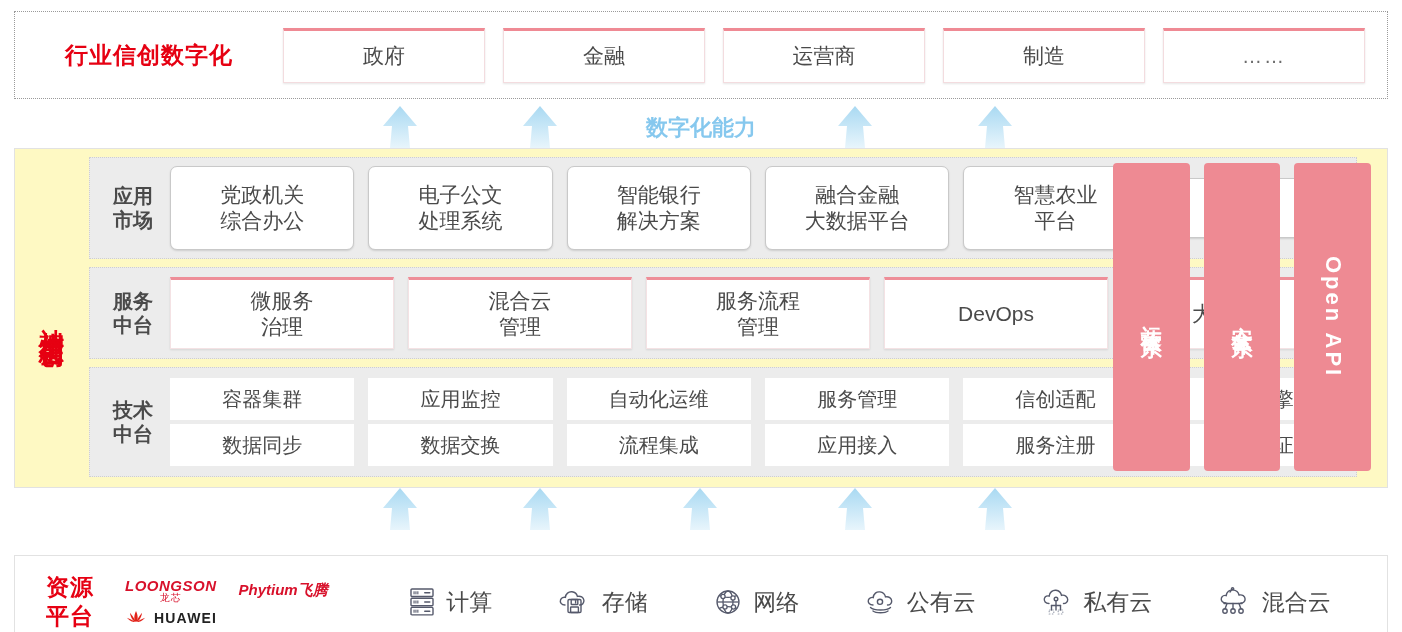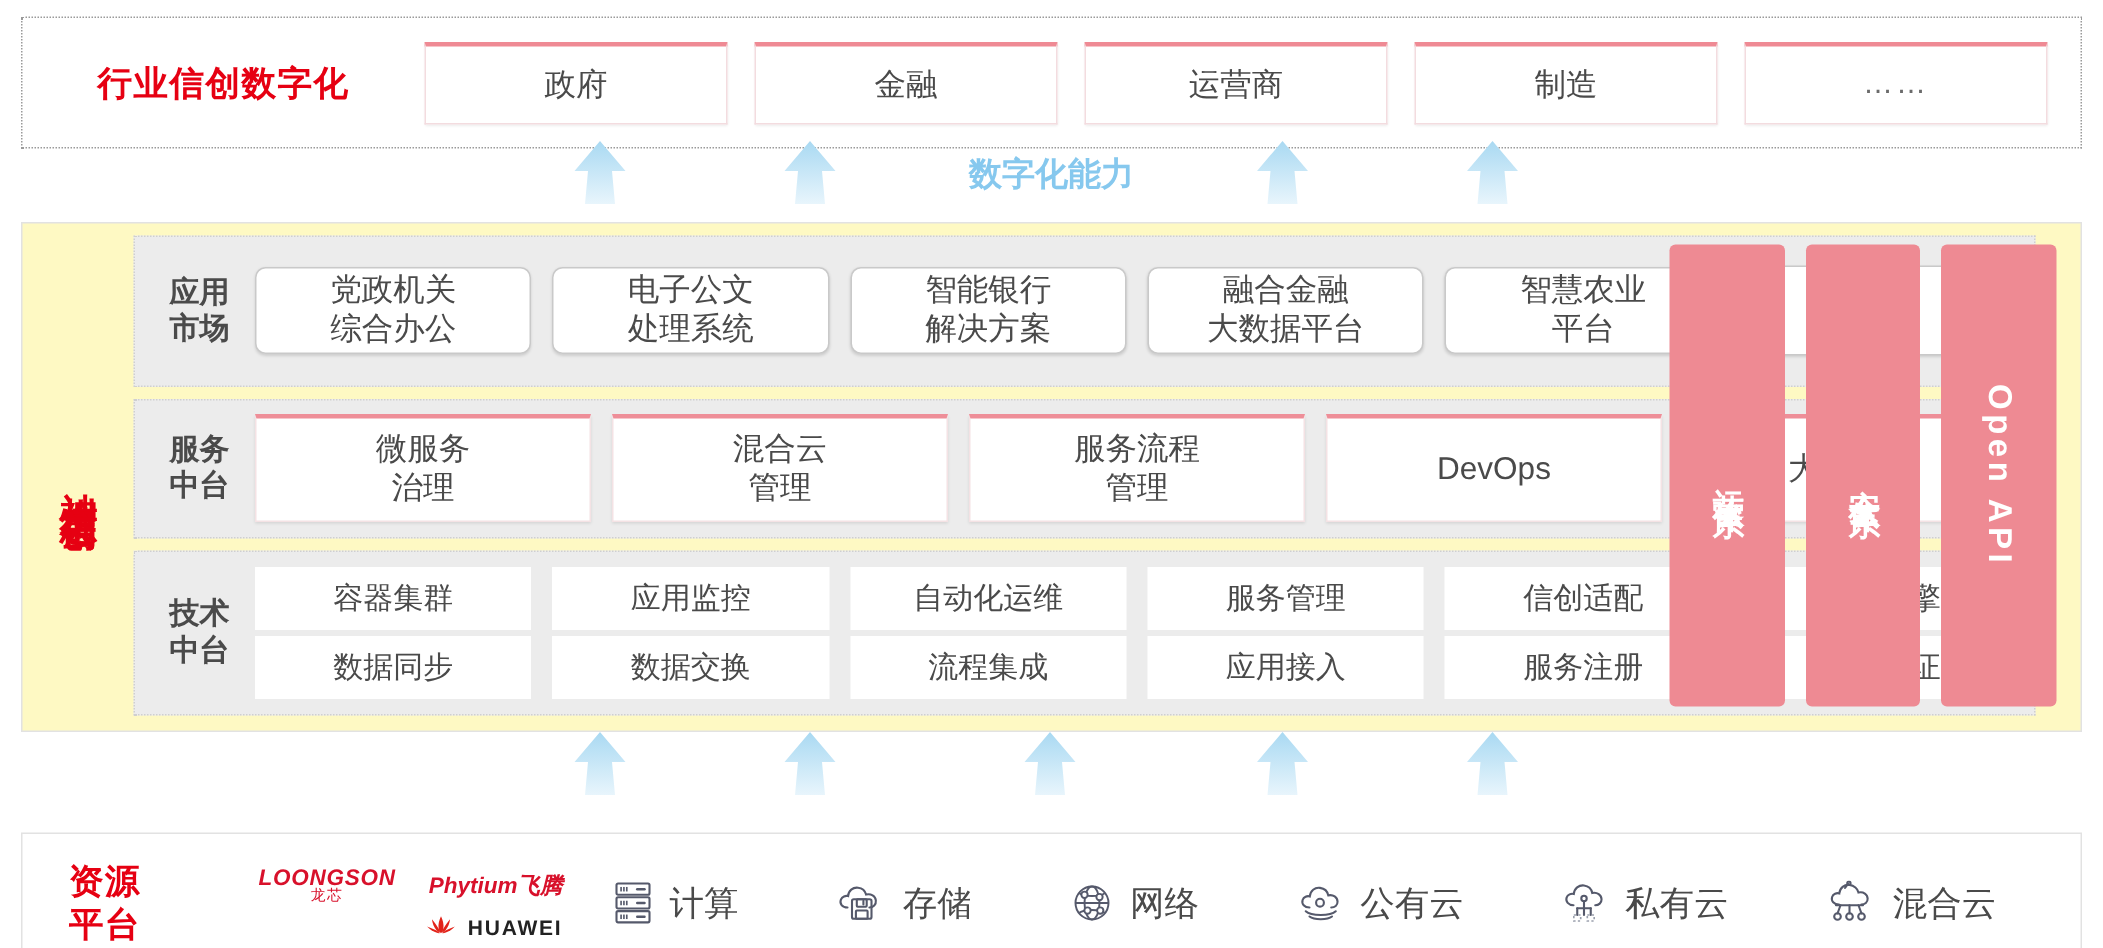--- a/index.html
+++ b/index.html
@@ -28,21 +28,21 @@
     flex: 1; height: 55px; background: #ffffff;
     border: 1px solid #f3dcdf; border-top: 3px solid #ef8a94;
     box-shadow: 0 1px 2px rgba(0,0,0,.10);
     display: flex; align-items: center; justify-content: center;
     font-size: 21px; color: #4a4a4a;
   }
   .ind-card.dots { font-size: 20px; letter-spacing: 2px; color:#6b6b6b; }
 
   
   .gap-upper {
-    position: absolute; left: 0; top: 88px; width: 1334px; height: 48px;
+    position: absolute; left: 0; top: 100px; width: 1334px; height: 48px;
   }
   .cap-label {
     position: absolute; left: 0; top: 13px; width: 1402px; text-align: center;
     color: #86c8ee; font-size: 22px; font-weight: bold;
   }
   .arrow {
     position: absolute; bottom: 0; width: 46px; height: 44px;
   }
 
   
@@ -74,21 +74,21 @@
   .layer-row.tech { height: 114px; }
 
   .row-label {
     width: 74px; min-width: 74px; text-align: center;
     font-size: 20px; font-weight: bold; color: #4a4a4a; line-height: 1.22;
   }
   .row-cells { flex: 1; display: flex; gap: 14px; align-items: center; }
 
   
   .app-card {
-    flex: 1; height: 58px; background: #fff;
+    flex: 1; height: 84px; background: #fff;
     border: 1px solid #c9c9c9; border-radius: 7px;
     box-shadow: 0 1px 2px rgba(0,0,0,.13);
     display: flex; align-items: center; justify-content: center;
     text-align: center; font-size: 21px; color: #4a4a4a; line-height: 1.25;
   }
   .app-card.dots { height: 60px; font-size: 19px; letter-spacing: 2px; color:#6b6b6b; }
 
   
   .svc-card {
     flex: 1; height: 72px; background: #fff;
@@ -134,21 +134,21 @@
     background: #fff; border: 1px solid #e2e2e2;
     display: flex; align-items: center; margin-top: 27px;
   }
   .res-title {
     width: 110px; text-align: center; color: #e60012;
     font-weight: bold; font-size: 23px; line-height: 1.25;
     letter-spacing: 1px;
   }
   .logo-group {
     width: 250px; display: flex; flex-direction: column;
-    align-items: flex-end; justify-content: center; gap: 7px;
+    align-items: flex-start; justify-content: center; gap: 7px;
   }
   .logo-line1 { display: flex; align-items: center; gap: 22px; }
   .loongson { display: flex; flex-direction: column; align-items: center; line-height: 1; }
   .loongson .en {
     font-size: 15px; font-weight: bold; font-style: italic;
     color: #d8112b; letter-spacing: .5px;
   }
   .loongson .cn { font-size: 10px; color: #d8112b; font-weight: normal; letter-spacing: 1px; }
   .phytium { font-size: 15px; font-weight: bold; color: #d8112b; font-style: italic; }
   .logo-line2 { display: flex; align-items: center; gap: 7px; }

